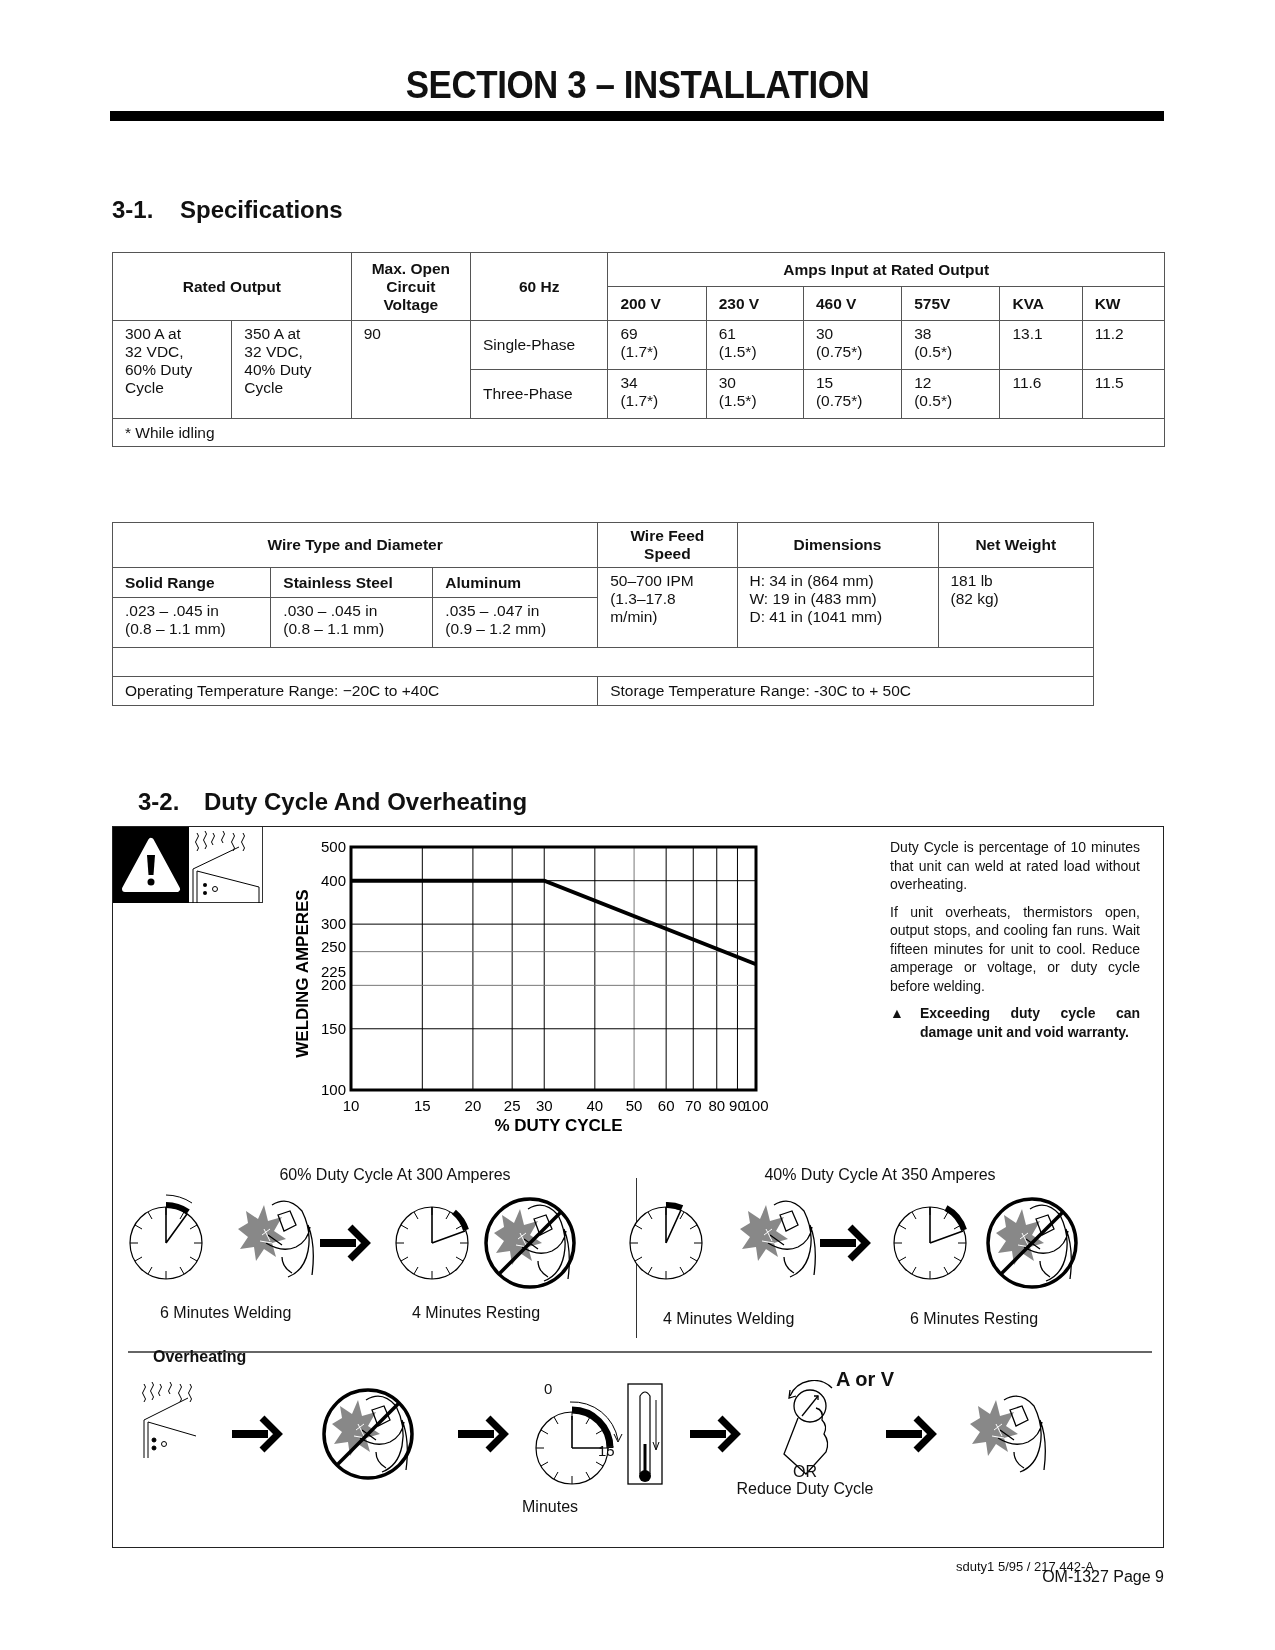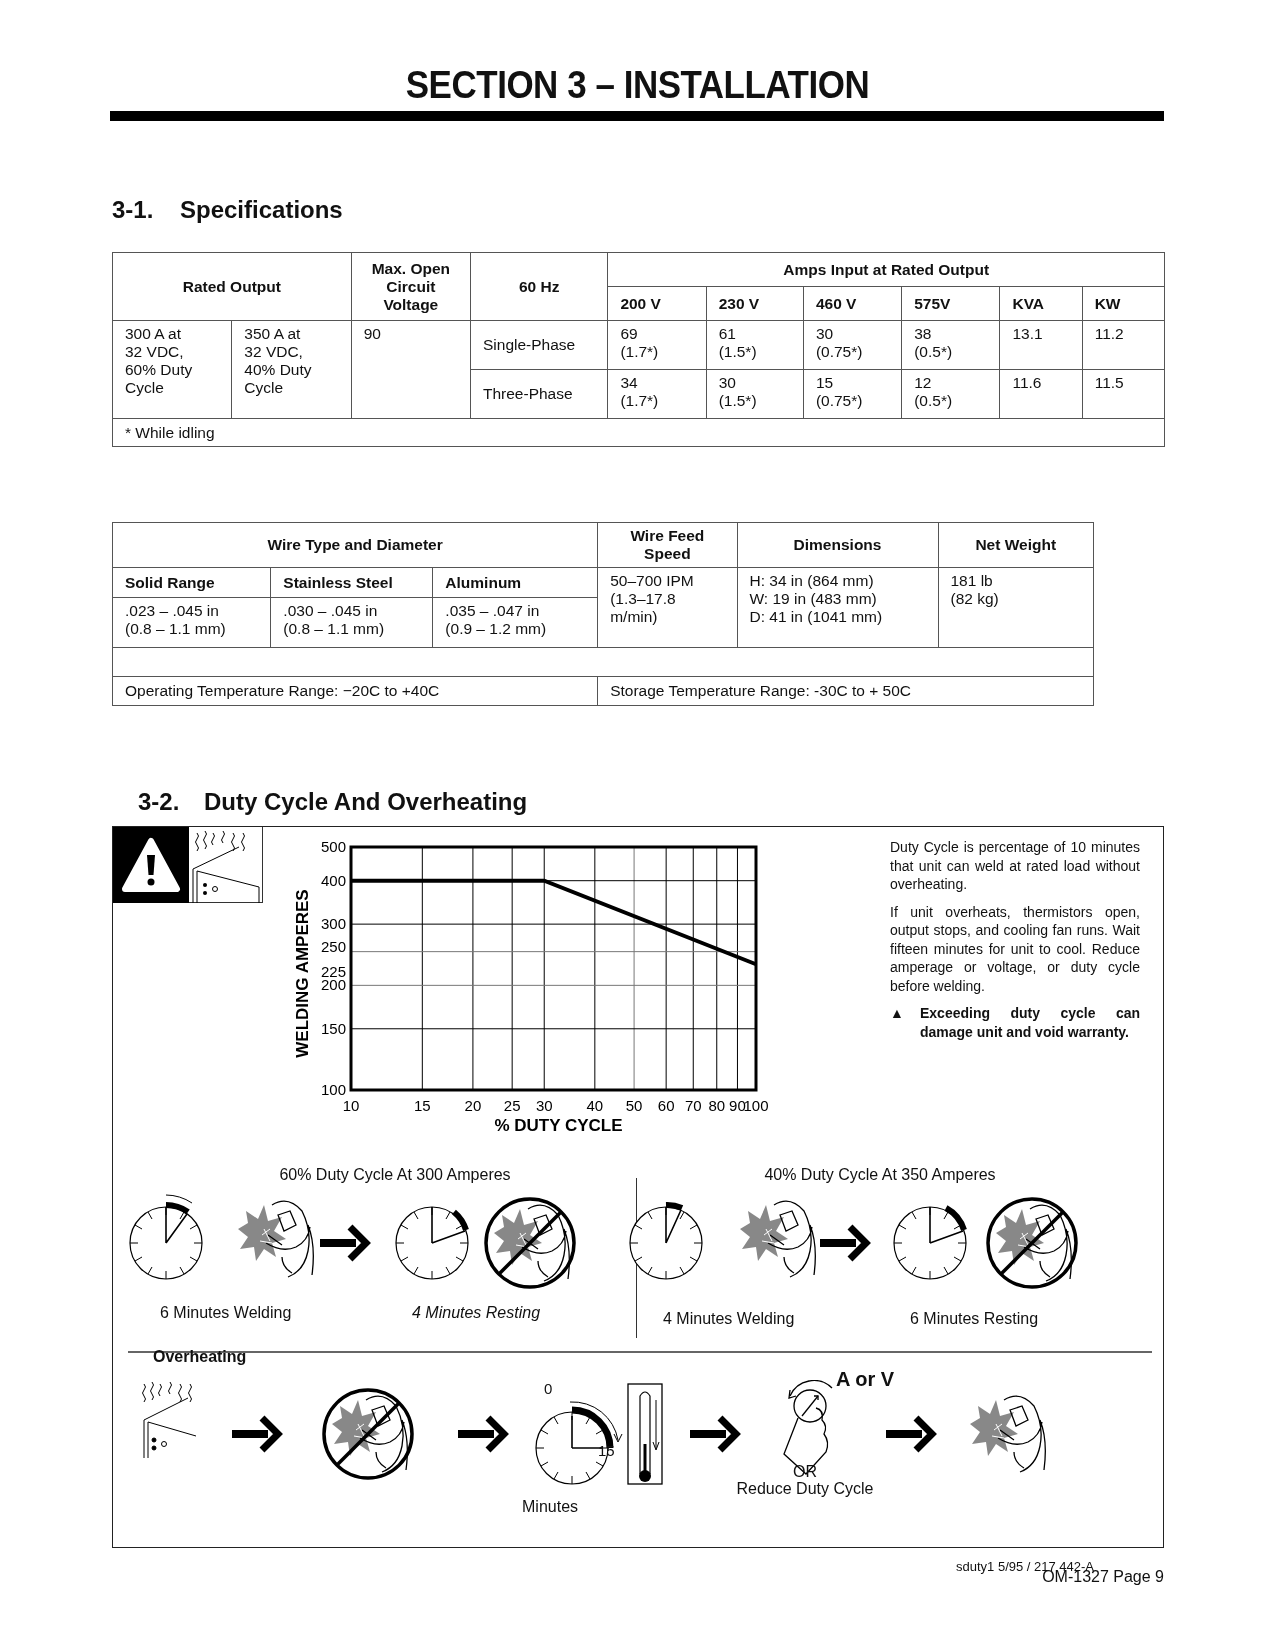--- a/index.html
+++ b/index.html
@@ -372,21 +372,21 @@
   </g>
   <g transform="translate(912,58)">
       <g transform="translate(-36,-40)">
         <use href="#welder"></use>
       </g>
       <use href="#nosign"></use>
     </g>
 </svg>
 
 <div class="abs caption" style="left:160px; width:170px; top:1304px;">6 Minutes Welding</div>
-<div class="abs caption" style="left:412px; width:170px; top:1304px;font-style:italic;">4 Minutes Resting</div>
+<div class="abs caption" style="left:412px; width:170px; top:1304px;">4 Minutes Resting</div>
 <div class="abs caption" style="left:663px; width:170px; top:1310px;">4 Minutes Welding</div>
 <div class="abs caption" style="left:882px; width:170px; top:1310px;margin-left:28px;">6 Minutes Resting</div>
 
 <div id="divider-h" class="abs"></div>
 
 <div class="abs" style="left:153px; top:1348px; font-weight:bold; font-size:16px;">Overheating</div>
 
 <svg class="abs" style="left:140px; top:1380px;" width="990" height="150">
   <g fill="none" stroke="#000" stroke-width="1">
     <path d="M4 4 q3 3 0 6 q-3 3 0 6 q3 3 0 6"></path>

